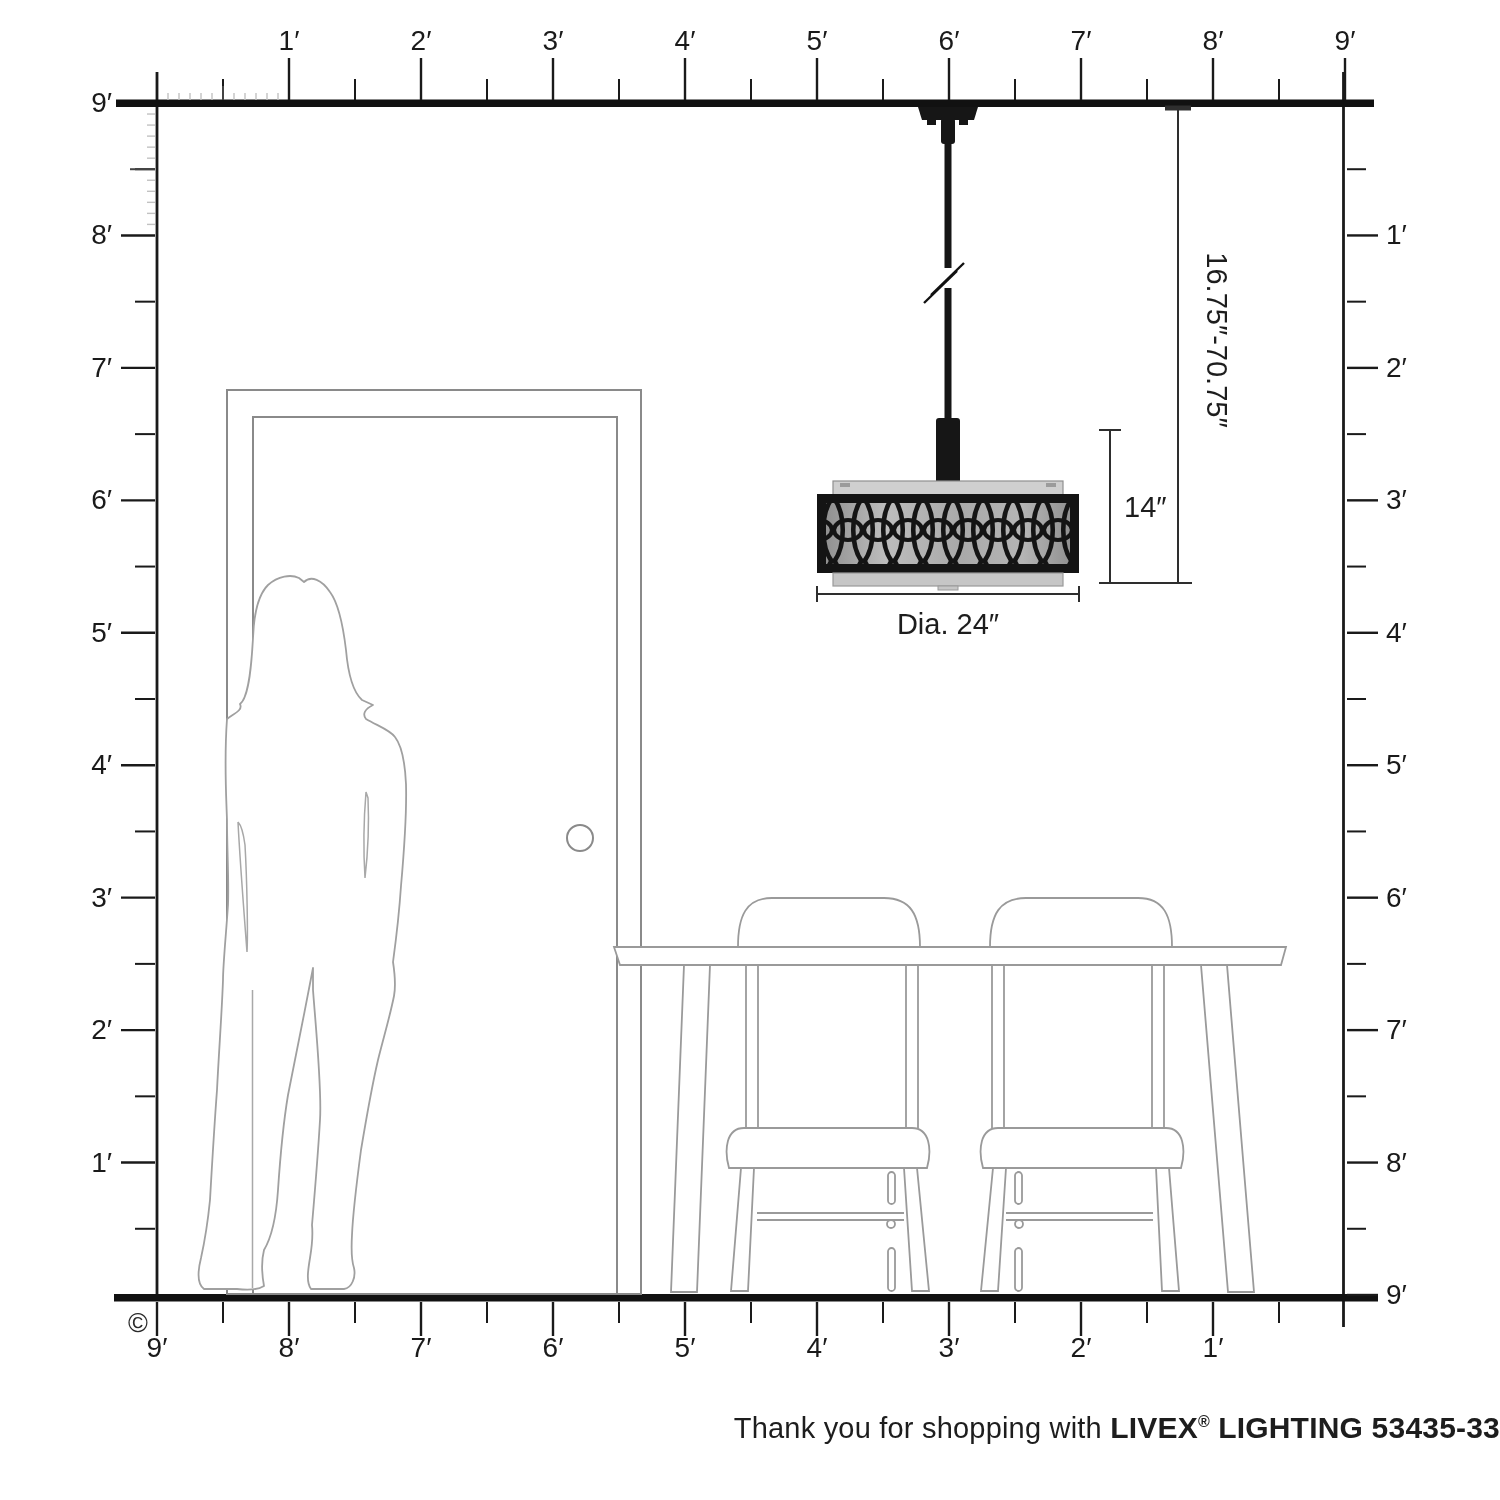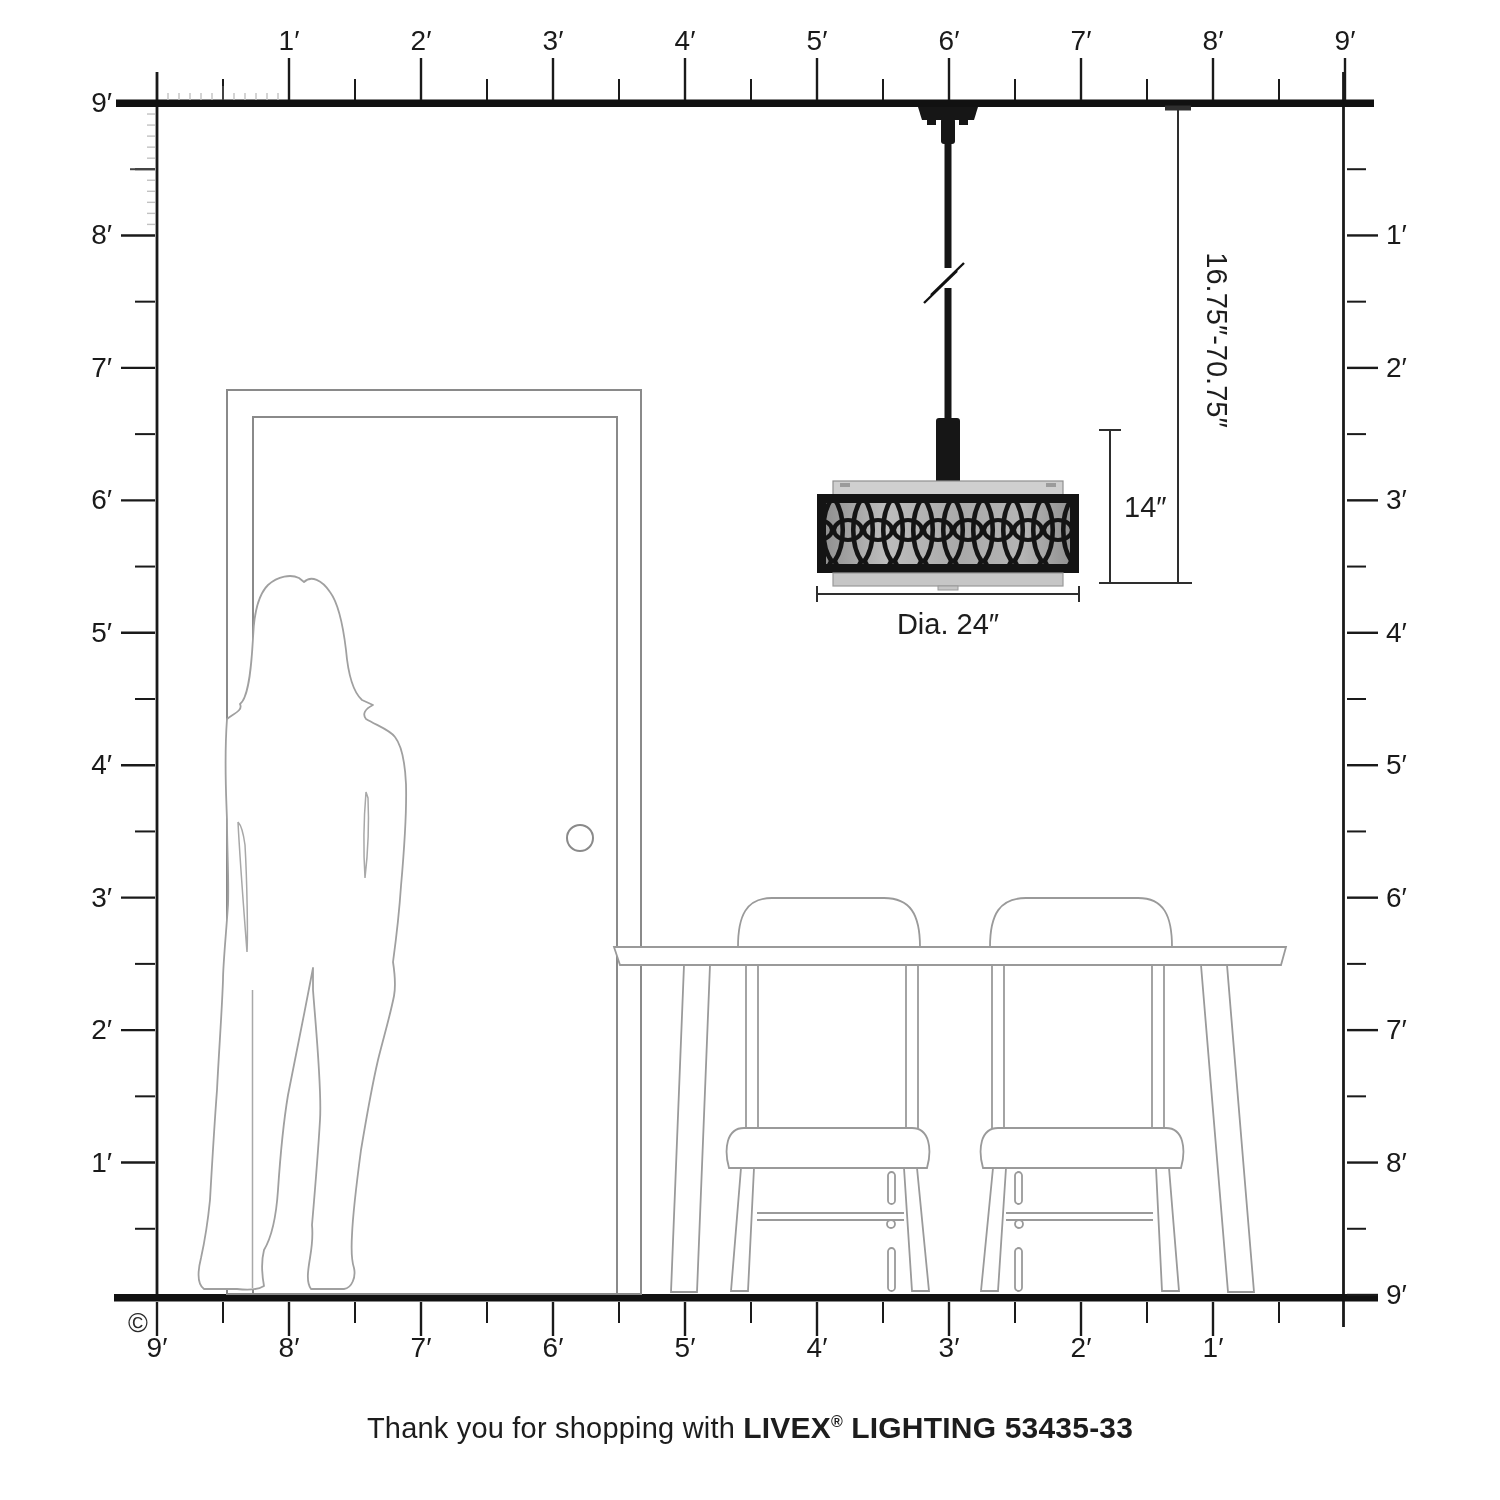--- a/index.html
+++ b/index.html
@@ -1,18 +1,18 @@
 <!DOCTYPE html>
 <html><head>
 <meta charset="utf-8">
 <style>
   html,body{margin:0;padding:0;background:#ffffff;}
   body{width:1500px;height:1500px;position:relative;font-family:"Liberation Sans","DejaVu Sans",sans-serif;}
   #scene{position:absolute;left:0;top:0;}
-  .caption{position:absolute;left:0;top:1411px;width:100%;text-align:center;color:#1d1d1d;font-size:29px;letter-spacing:0.2px;}
+  .caption{position:absolute;left:0;top:1411px;width:100%;text-align:right;color:#1d1d1d;font-size:29px;letter-spacing:0.2px;}
   .caption .b{font-weight:bold;font-size:30px;}
   .caption sup{font-size:16px;vertical-align:super;font-weight:bold;}
   text{font-family:"Liberation Sans","DejaVu Sans",sans-serif;}
 </style>
 </head>
 <body>
 
 <svg id="scene" width="1500" height="1500" viewBox="0 0 1500 1500">
   <defs>
     <pattern id="lattice" x="818" y="499" width="30" height="62" patternUnits="userSpaceOnUse">

